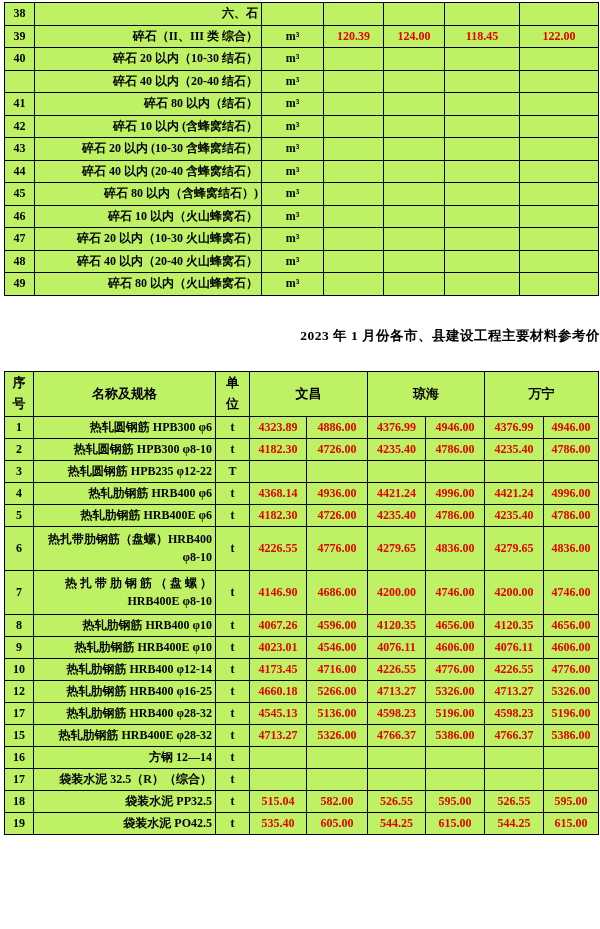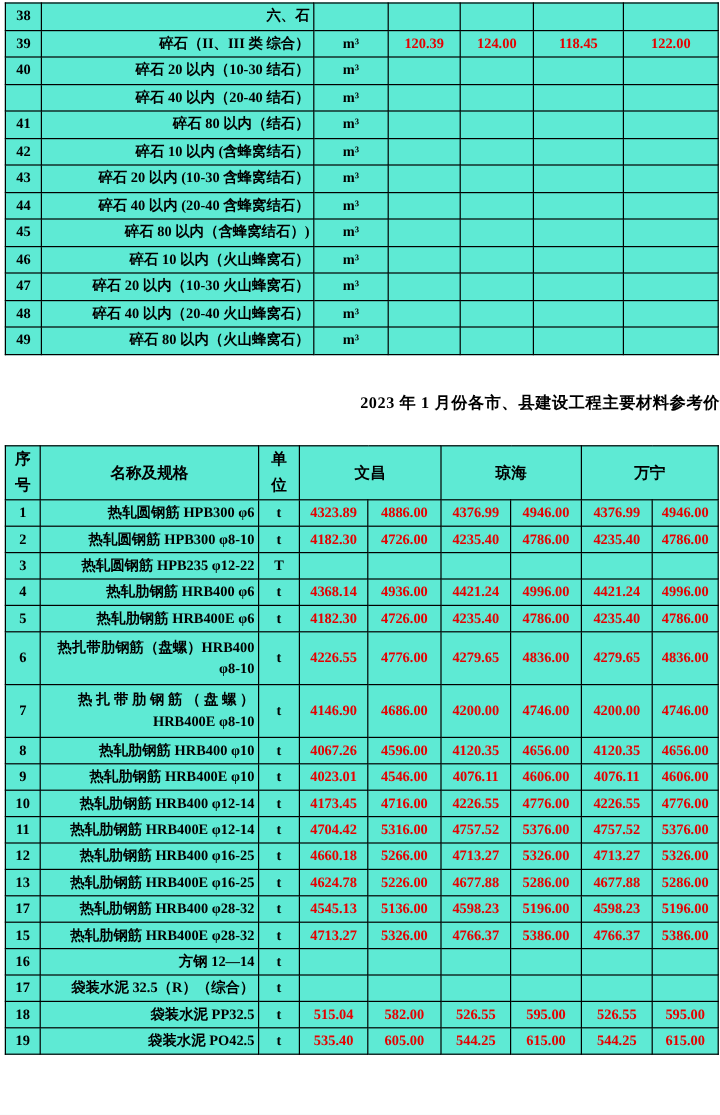--- a/index.html
+++ b/index.html
@@ -2,21 +2,21 @@
 <html style="--price-red: #e60000;"><head>
 <meta charset="utf-8">
 <style>
   * { margin:0; padding:0; box-sizing:border-box; }
   html,body { background:#ffffff; }
   body {
     width:600px; height:929px; position:relative;
     font-family:"Liberation Serif","DejaVu Serif",serif;
     font-weight:700; color:#000;
   }
-  table { border-collapse:collapse; table-layout:fixed; position:absolute; background:#5eead4; }
+  table { border-collapse:collapse; table-layout:fixed; position:absolute; background:#bef264; }
   td {
     border:1.5px solid #000;
     font-size:12px; line-height:1.25;
     overflow:hidden; vertical-align:middle;
     padding:1px 2px;
   }
   .c { text-align:center; }
   .name-cell { text-align:right; padding-left:7px; padding-right:3px; white-space:nowrap; }
   tr.tall .name-cell { white-space:normal; line-height:1.55; }
   .price { color:var(--price-red,#e60000); text-align:center; font-size:12px; }
@@ -325,55 +325,33 @@
         <td class="name-cell">热轧肋钢筋 HRB400 φ12-14</td>
         <td class="c">t</td>
         <td class="price">4173.45</td>
         <td class="price">4716.00</td>
         <td class="price">4226.55</td>
         <td class="price">4776.00</td>
         <td class="price">4226.55</td>
         <td class="price">4776.00</td>
       </tr>
 
-      <tr>
-        <td class="c">11</td>
-        <td class="name-cell">热轧肋钢筋 HRB400E φ12-14</td>
-        <td class="c">t</td>
-        <td class="price">4704.42</td>
-        <td class="price">5316.00</td>
-        <td class="price">4757.52</td>
-        <td class="price">5376.00</td>
-        <td class="price">4757.52</td>
-        <td class="price">5376.00</td>
-      </tr>
 
       <tr>
         <td class="c">12</td>
         <td class="name-cell">热轧肋钢筋 HRB400 φ16-25</td>
         <td class="c">t</td>
         <td class="price">4660.18</td>
         <td class="price">5266.00</td>
         <td class="price">4713.27</td>
         <td class="price">5326.00</td>
         <td class="price">4713.27</td>
         <td class="price">5326.00</td>
       </tr>
 
-      <tr>
-        <td class="c">13</td>
-        <td class="name-cell">热轧肋钢筋 HRB400E φ16-25</td>
-        <td class="c">t</td>
-        <td class="price">4624.78</td>
-        <td class="price">5226.00</td>
-        <td class="price">4677.88</td>
-        <td class="price">5286.00</td>
-        <td class="price">4677.88</td>
-        <td class="price">5286.00</td>
-      </tr>
 
       <tr>
         <td class="c">17</td>
         <td class="name-cell">热轧肋钢筋 HRB400 φ28-32</td>
         <td class="c">t</td>
         <td class="price">4545.13</td>
         <td class="price">5136.00</td>
         <td class="price">4598.23</td>
         <td class="price">5196.00</td>
         <td class="price">4598.23</td>

